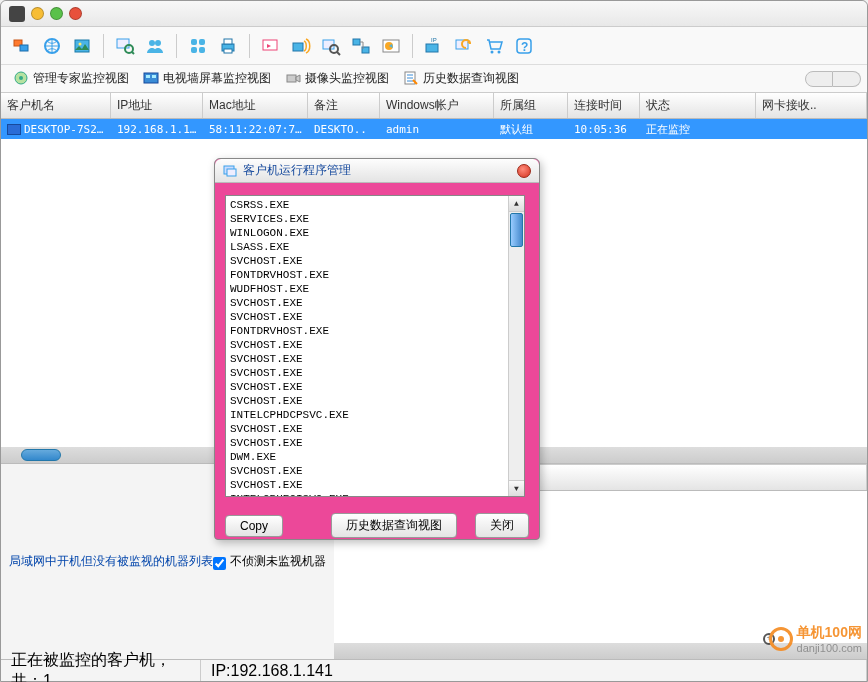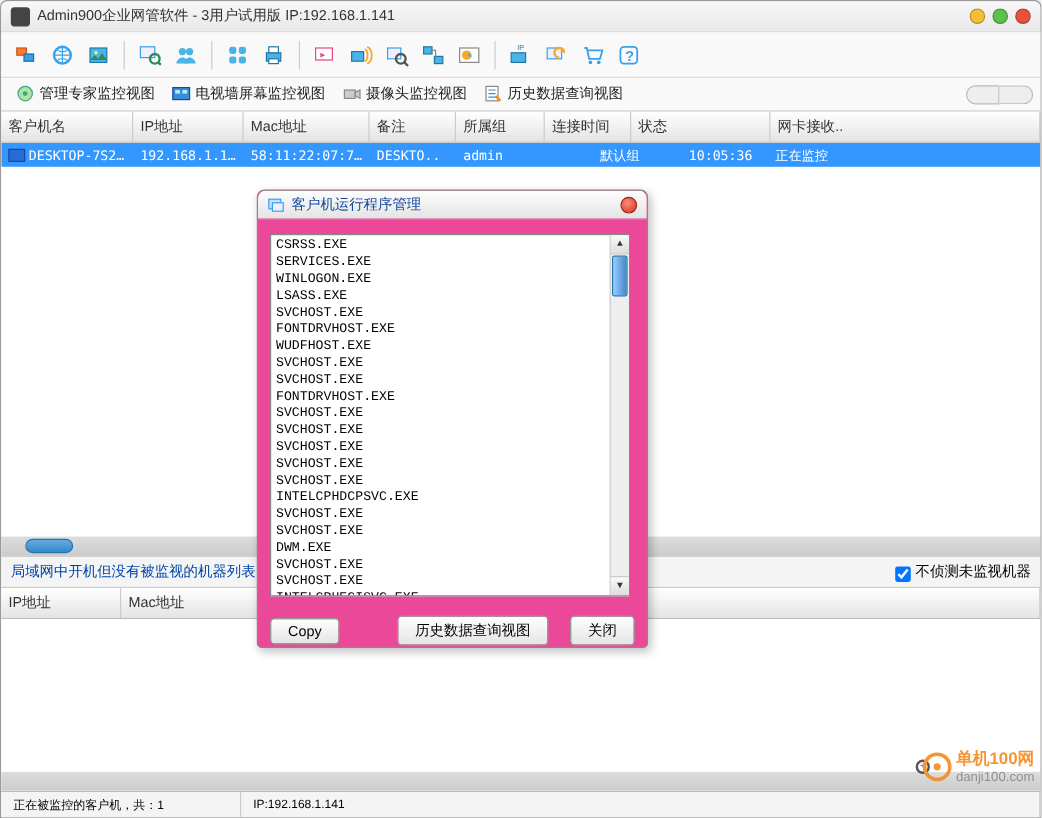--- a/index.html
+++ b/index.html
@@ -36,27 +36,27 @@
 .grid-row { display: flex; height: 20px; align-items: center; }
 .grid-row .cell { padding: 2px 6px; font-size: 11px; overflow: hidden; text-overflow: ellipsis; white-space: nowrap; font-family: Tahoma, monospace; }
 .grid-row.selected { background: #3397ff; color: #fff; }
 .row-icon { width: 14px; height: 11px; background: #2a6cd6; display: inline-block; margin-right: 3px; vertical-align: middle; border: 1px solid #174a9c;}
 
 .main-area { display: flex; flex-direction: column; flex: 1; overflow: hidden; }
 .upper-grid { display: flex; flex-direction: column; height: 370px; }
 .hscroll { height: 16px; background: linear-gradient(#ddd,#ccc); display: flex; align-items: center; }
 .hscroll .thumb { width: 40px; height: 12px; background: linear-gradient(#6ad,#38c); border-radius: 6px; margin-left: 20px; border: 1px solid #27a; }
 
-.lower-panel { border-top: 1px solid #bbb; display: flex; flex-direction: column; flex: 1; }
+.lower-panel { border-top: 1px solid #bbb; display: flex; flex-direction: row; flex: 1; }
 .lower-header { display: flex; align-items: center; padding: 4px 8px; background: #f4f4f4; }
 .lower-header .lbl { color: #04a; }
 .lower-header .chk { margin-left: auto; display: flex; align-items: flex-end; gap: 4px; }
 .lower-grid { flex: 1; display: flex; flex-direction: column; background: #fff; border-top: 1px solid #ccc; }
 
-.status-bar { height: 22px; border-top: 1px solid #bbb; display: flex; align-items: center; background: #f4f4f4; font-size: 10px; }
+.status-bar { height: 22px; border-top: 1px solid #bbb; display: flex; align-items: center; background: #f4f4f4; font-size: 16px; }
 .status-seg { padding: 3px 10px; border-right: 1px solid #ccc; height: 100%; display: flex; align-items: center; }
 .status-seg.first { width: 200px; }
 
 
 .dialog { position: absolute; left: 214px; top: 158px; width: 326px; background: #ec4899; border: 1px solid #888; border-radius: 6px 6px 4px 4px; box-shadow: 2px 3px 8px rgba(0,0,0,.25); }
 .dialog .dlg-title { height: 24px; background: linear-gradient(#fdfdfd,#e4e4e4); border-radius: 6px 6px 0 0; display: flex; align-items: center; padding: 0 8px; border-bottom: 1px solid #bbb; }
 .dlg-title .dicon { width: 14px; height: 14px; margin-right: 6px; display: inline-block; }
 .dlg-title .txt { flex: 1; color: #14489c; font-size: 12px; }
 .dlg-close { width: 14px; height: 14px; border-radius: 50%; background: radial-gradient(circle at 40% 35%, #ff8a7a, #d4331f); border: 1px solid #9c2818; }
 
@@ -79,21 +79,20 @@
 .watermark .logo .small::after { content: "+"; position: absolute; font-size: 9px; color: #444; left: 2px; top: -2px; }
 .watermark .txt1 { color: #f58a1f; font-weight: bold; font-size: 14px; }
 .watermark .txt2 { color: #888; font-size: 11px; }
 </style>
 </head>
 <body>
 
 <div class="window">
   <div class="titlebar">
     <span class="app-icon"></span>
-    <span class="title">Admin900企业网管软件 - 3用户试用版 IP:192.168.1.141</span>
     <div class="traffic">
       <div class="tlight min"></div>
       <div class="tlight max"></div>
       <div class="tlight close"></div>
     </div>
   </div>
 
   <div class="toolbar-row">
     <div class="tbtn">
         <svg viewBox="0 0 20 20">
@@ -246,20 +245,21 @@
     </div>
   </div>
 
   <div class="main-area">
     <div class="upper-grid">
       <div class="grid-header">
         <div class="col" style="width:110px">客户机名</div>
         <div class="col" style="width:92px">IP地址</div>
         <div class="col" style="width:105px">Mac地址</div>
         <div class="col" style="width:72px">备注</div>
+        <div class="col" style="width:114px">Windows帐户</div>
         <div class="col" style="width:74px">所属组</div>
         <div class="col" style="width:72px">连接时间</div>
         <div class="col" style="width:116px">状态</div>
         <div class="col" style="flex:1">网卡接收..</div>
       </div>
       <div class="grid-body">
         <div class="grid-row selected">
           <div class="cell" style="width:110px"><span class="row-icon"></span><span>DESKTOP-7S2..</span></div>
           <div class="cell" style="width:92px">192.168.1.141</div>
           <div class="cell" style="width:105px">58:11:22:07:7..</div>

